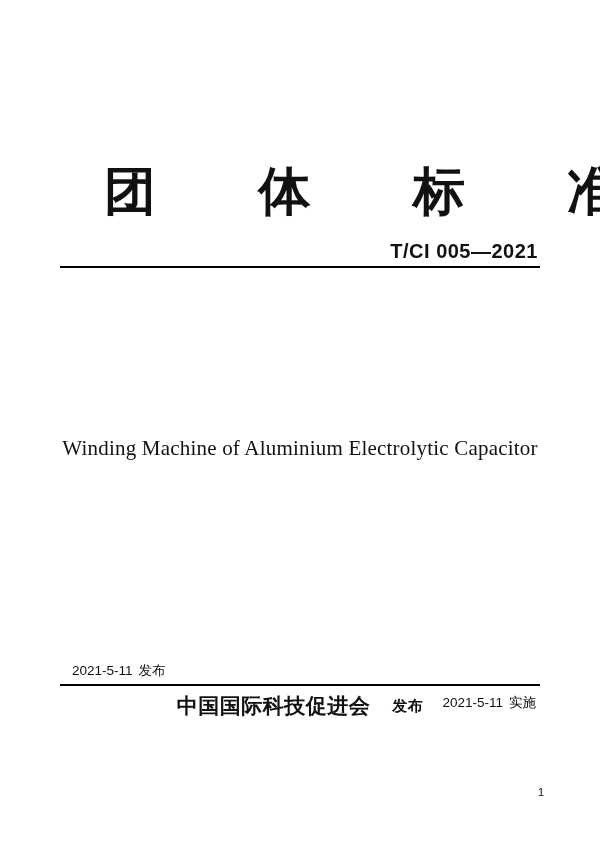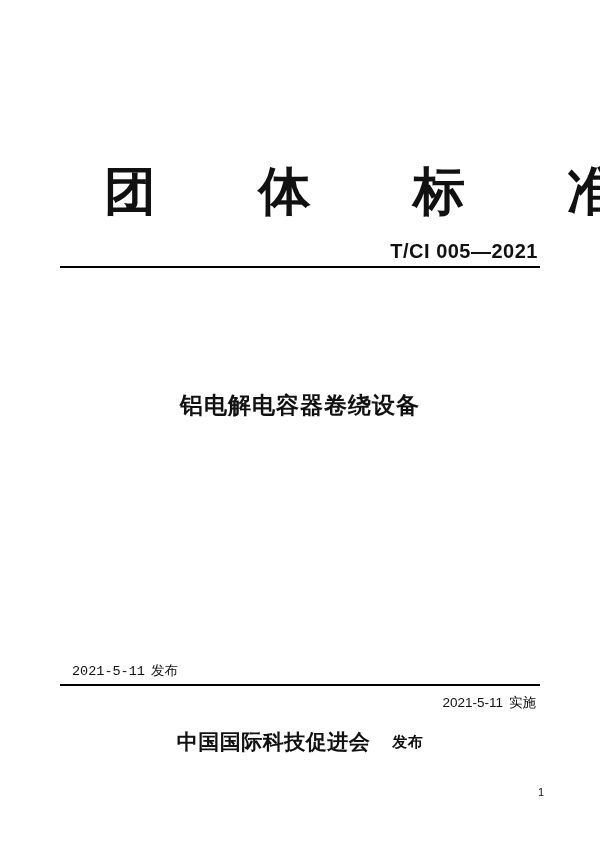--- a/index.html
+++ b/index.html
@@ -88,21 +88,21 @@
     letter-spacing: 0.2px;
     color: #111111;
     white-space: nowrap;
   }
 
   
   .date-issue {
     position: absolute;
     left: 72px;
     top: 662px;
-    font-family: Liberation Mono, monospace;
+    font-family: Liberation Sans, sans-serif;
     font-size: 13.5px;
     color: #111111;
     white-space: nowrap;
   }
   .date-issue .lbl { margin-left: 6px; }
 
   .date-effective {
     position: absolute;
     right: 64px;
     top: 662px;
@@ -119,21 +119,21 @@
     left: 60px;
     top: 684px;
     width: 480px;
     height: 2px;
     background: #000000;
   }
 
   .publisher {
     position: absolute;
     left: 60px;
-    top: 728px;
+    top: 692px;
     width: 480px;
     text-align: center;
     white-space: nowrap;
   }
   .publisher .org {
     font-family: "Liberation Sans", sans-serif;
     font-weight: bold;
     font-size: 21px;
     letter-spacing: 0.5px;
     color: #111111;
@@ -161,22 +161,22 @@
 <body>
 
 <div class="page">
 
   <div class="std-title">团 体 标 准</div>
 
   <div class="std-number">T/CI 005—2021</div>
 
   <div class="rule-top"></div>
 
-  <div class="title-cn">铝电解电容器卷绕设备</div>
 
+  <div class="title-en">Winding Machine of Aluminium Electrolytic Capacitor</div>
 
   <div class="date-issue">
     <span>2021-5-11</span><span class="lbl">发布</span>
   </div>
 
   <div class="date-effective">
     <span>2021-5-11</span><span class="lbl">实施</span>
   </div>
 
   <div class="rule-bottom"></div>

